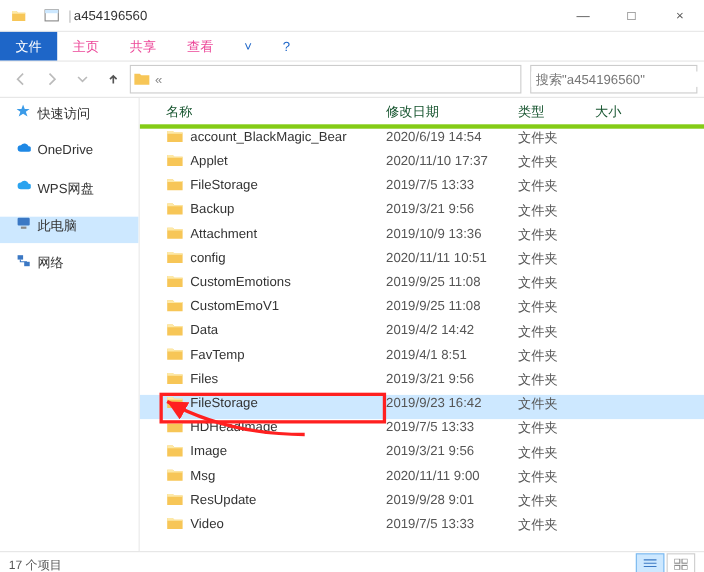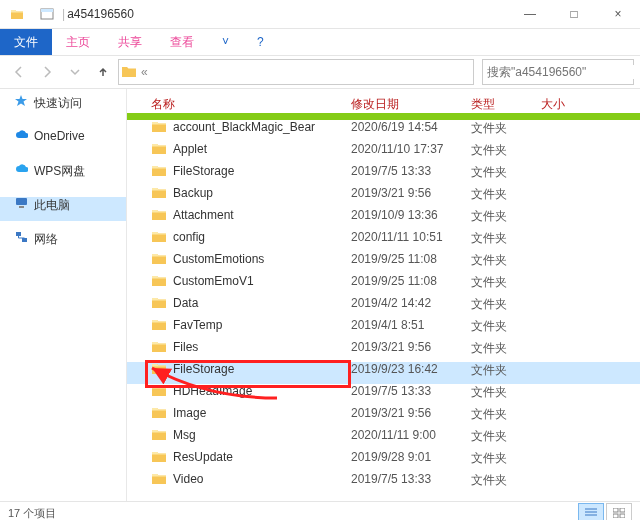--- a/index.html
+++ b/index.html
@@ -21,21 +21,21 @@
   .csep{color:#888;padding:0 2px}
   .search{width:150px;height:24px;border:1px solid #ccc;margin-left:6px;display:flex;align-items:center;background:#fff}
   .search input{border:none;outline:none;flex:1;font-size:12px;padding:0 4px;color:#888}
   .body{display:flex;height:calc(520px - 28px - 26px - 32px - 22px)}
   .side{width:126px;border-right:1px solid #e8e8e8;padding-top:6px;overflow:hidden}
   .sitem{display:flex;align-items:flex-start;height:24px;padding-left:14px;gap:6px;color:#333}
   .sitem.sel{background:#cde8ff}
   .sitem .sicon2{width:14px;display:flex;align-items:center;justify-content:center}
   .sgap{height:10px}
   .main{flex:1;display:flex;flex-direction:column;overflow:hidden}
-  .cols{height:24px;display:flex;align-items:flex-end;border-bottom:7px solid #84cc16;color:#b91c1c;padding-left:24px}
+  .cols{height:24px;display:flex;align-items:center;border-bottom:4px solid #84cc16;color:#14532d;padding-left:24px}
   .cols .c1{width:200px}
   .cols .c2{width:120px}
   .cols .c3{width:70px}
   .cols .c4{flex:1}
   .list{flex:1;overflow:auto;position:relative}
   .row{height:22px;display:flex;padding-left:24px}
   .row.sel{background:#cde8ff}
   .row .ficon{width:16px;height:16px;margin-right:6px}
   .row .n{width:178px;white-space:nowrap;overflow:hidden;text-overflow:ellipsis}
   .row .d{width:120px;color:#555}

